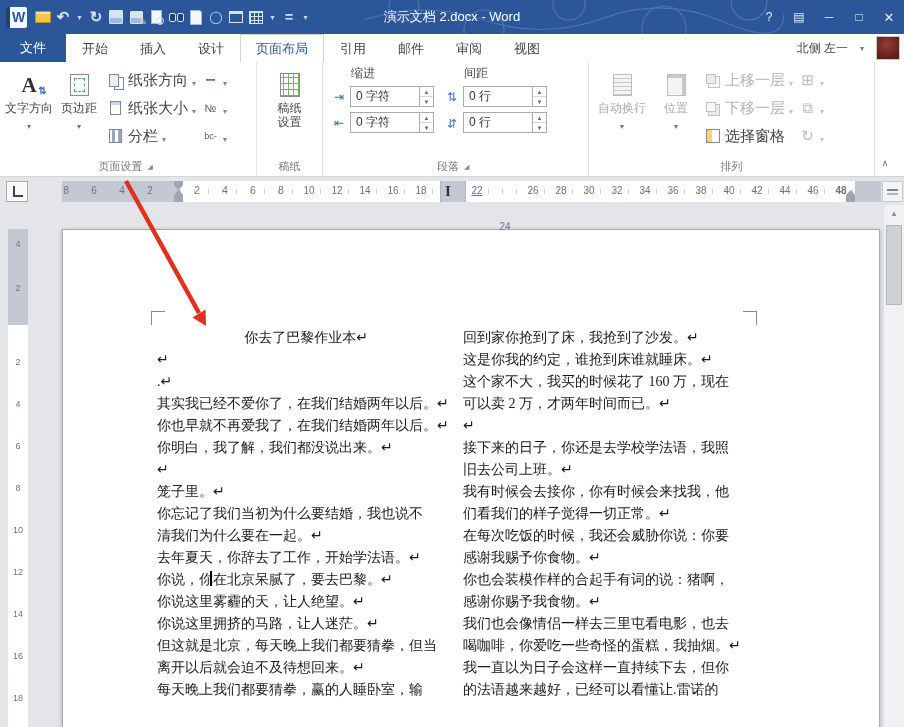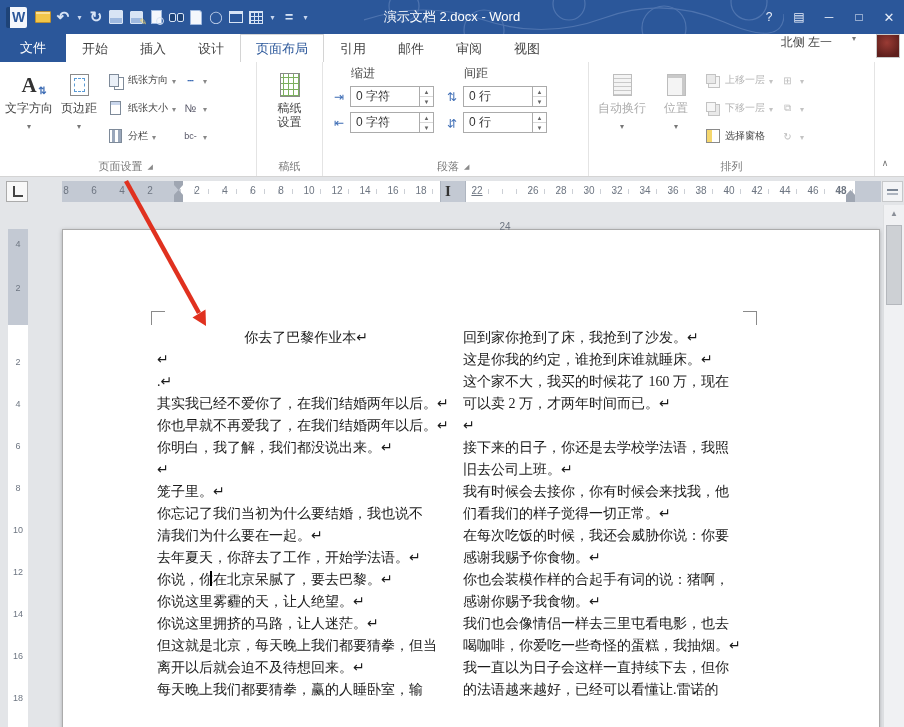--- a/index.html
+++ b/index.html
@@ -30,39 +30,39 @@
   .win-controls { margin-left:auto; display:flex; height:34px; z-index:3; }
   .wbtn { width:30px; height:34px; display:flex; align-items:center; justify-content:center; font-size:12px; color:#E8EEF9; cursor:pointer; }
   .wbtn.close { font-size:13px; }
 
   
   .tabrow { position:absolute; top:34px; left:0; width:904px; height:28px; background:#FFFFFF; display:flex; align-items:stretch; z-index:19; }
   .file-tab { background:#2B579A; color:#fff; font-size:13px; padding:0 20px; display:flex; align-items:center; cursor:pointer; }
   .tabs { display:flex; }
   .rtab { padding:0 15px; display:flex; align-items:center; font-size:13px; color:#444; cursor:pointer; border:1px solid transparent; border-bottom:none; }
   .rtab.active { background:#fff; color:#2B579A; border-color:#D4D4D4; }
-  .account { margin-left:auto; display:flex; align-items:flex-start; gap:20px; padding-right:4px; font-size:12px; color:#444; }
+  .account { margin-left:auto; display:flex; align-items:center; gap:12px; padding-right:4px; font-size:12px; color:#444; }
   .acct-caret { font-size:8px; color:#777; }
   .avatar { width:24px; height:24px; background:radial-gradient(circle at 45% 35%, #9A3B34, #5E1F1C 75%); border:1px solid #C9C9C9; }
 
   
   .ribbon { position:absolute; top:62px; left:0; width:904px; height:115px; background:#FFFFFF; border-bottom:1px solid #D4D4D4; display:flex; z-index:18; }
   .rgroup { position:relative; border-right:1px solid #E4E4E4; display:flex; flex-direction:column; }
   .g-pagesetup { width:257px; } .g-manuscript { width:66px; } .g-paragraph { width:266px; } .g-arrange { width:286px; }
   .grow { flex:1; display:flex; padding:3px 4px 0 4px; }
   .glabel { height:19px; display:flex; align-items:center; justify-content:center; gap:5px; font-size:11px; color:#7A7A7A; }
   .launcher { width:10px; height:10px; font-size:7px; color:#8A8A8A; cursor:pointer; line-height:10px; }
   .launcher::after { content:"◢"; }
   .bigbtn { width:50px; display:flex; flex-direction:column; align-items:center; padding-top:4px; cursor:pointer; color:#444; }
   .bicon { height:32px; display:flex; align-items:center; justify-content:center; }
   .blabel { font-size:12px; line-height:14px; text-align:center; white-space:normal; }
   .bcaret::after { content:"▾"; font-size:8px; color:#777; }
   .bigbtn.disabled { color:#ACACAC; }
   .smallcol { display:flex; flex-direction:column; padding-top:3px; gap:4px; }
-  .smallbtn { display:flex; align-items:center; height:24px; font-size:10px; color:#444; cursor:pointer; padding:0 3px; gap:4px; }
+  .smallbtn { display:flex; align-items:center; height:24px; font-size:15px; color:#444; cursor:pointer; padding:0 3px; gap:4px; }
   .smallbtn.disabled { color:#B3B3B3; }
   .scaret::after { content:"▾"; font-size:8px; color:#888; }
   .smallbtn.disabled .scaret::after { color:#C3C3C3; }
   .sicon { width:17px; height:16px; display:inline-flex; align-items:center; justify-content:center; font-style:normal; }
 
   
   .ticon { font-family:"Liberation Serif", serif; font-size:21px; font-weight:bold; color:#333; position:relative; }
   .ticon::after { content:"⇅"; font-size:10px; color:#3E6DB5; position:absolute; right:-10px; bottom:2px; }
   .margins-shape { width:19px; height:22px; border:1px solid #8A8A8A; background:#fff; display:inline-block; position:relative; }
   .margins-shape::after { content:""; position:absolute; left:3px; top:3px; right:3px; bottom:3px; border:1px dashed #5B9BD5; }

